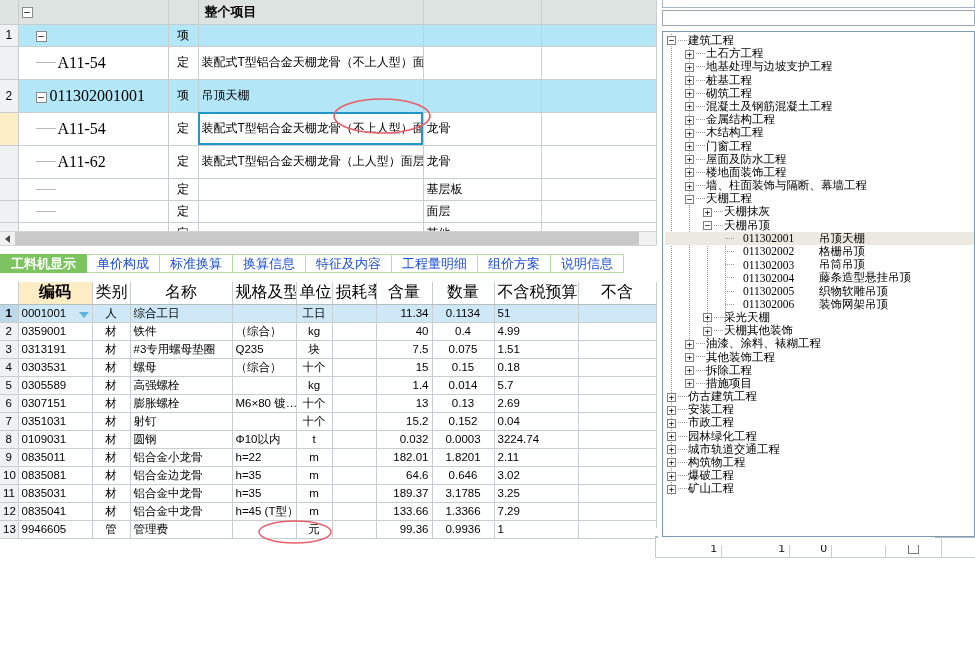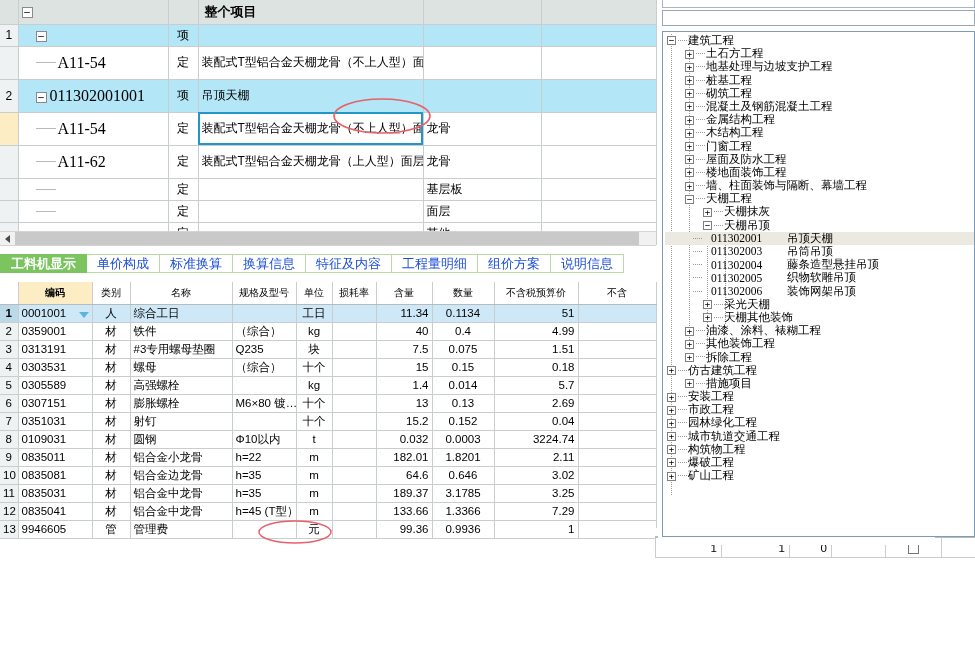--- a/index.html
+++ b/index.html
@@ -96,33 +96,33 @@
   
   #lower-grid { position: absolute; left: 0; top: 282px; width: 656px; }
   table.grid2 { border-collapse: collapse; table-layout: fixed; width: 656px; }
   table.grid2 td, table.grid2 th {
     border-right: 1px solid #c8cdd0; border-bottom: 1px solid #c8cdd0;
     font-size: 11.5px; color:#000; height: 18px; padding: 0 3px;
     white-space: nowrap; overflow: hidden;
   }
   table.grid2 thead td {
     background: #ffffff; text-align: center; font-weight: normal;
-    height: 22px; border-bottom: 1px solid #b4bcbe; font-size: 10px;
+    height: 22px; border-bottom: 1px solid #b4bcbe; font-size: 16px;
   }
   table.grid2 thead td.code-hdr { background: #fdedc4; font-weight: bold; }
   .g2-num { width: 18px; background:#eef2f2; text-align:center; font-size: 11px; }
   .g2-code { width: 74px; }
   .g2-kind { width: 38px; text-align: center; }
   .g2-name { width: 102px; }
   .g2-spec { width: 64px; }
   .g2-unit { width: 36px; text-align: center; }
   .g2-loss { width: 44px; text-align: right; }
   .g2-cont { width: 56px; text-align: right; }
   .g2-qty  { width: 62px; text-align: center; }
-  .g2-pric { width: 84px; text-align: right; }
+  .g2-pric { width: 84px; text-align: left; }
   .g2-tail { width: 78px; }
   tr.row-sel td { background: #cfe8f7; }
   tr.row-sel td.g2-num { background:#bcd9ea; font-weight:bold; }
   .dropdown-caret {
     float: right; width: 0; height: 0; margin-top: 5px;
     border-left: 5px solid transparent; border-right: 5px solid transparent;
     border-top: 6px solid #59b6da;
   }
 
   
@@ -170,21 +170,21 @@
     display:inline-block; width: 9px; height: 9px; line-height: 7px;
     border: 1px solid #808080; background:#fff; text-align:center;
     font-size: 9px; color:#000; vertical-align: middle; margin-right: 2px;
     font-family: "DejaVu Sans Mono", monospace;
   }
   .tn .tdot { display:inline-block; width: 8px; vertical-align:middle; }
   .tn .tlbl { vertical-align: middle; font-family: "Liberation Sans", sans-serif; }
   .tn.lvl0 { padding-left: 2px; }
   .tn.lvl1 { padding-left: 20px; }
   .tn.lvl2 { padding-left: 38px; }
-  .tn.lvl3 { padding-left: 28px; }
+  .tn.lvl3 { padding-left: 60px; }
   .tn.leafsel { background: #ebe9e0; }
   .tn .tcode { display:inline-block; width: 76px; vertical-align: middle;
                font-family: "Liberation Serif", serif; font-size: 11.5px; }
   .guide {
     position:absolute; width: 1px; top: 0; bottom: 0;
     background-image: linear-gradient(to bottom, #999 50%, transparent 50%);
     background-size: 1px 2px;
   }
   .dash-h {
     display:inline-block; width: 9px; height: 1px; vertical-align: middle;
@@ -549,31 +549,32 @@
           <div class="tn lvl1"><span class="tbox">+</span><span class="dash-h"></span><span class="tlbl">金属结构工程</span></div>
           <div class="tn lvl1"><span class="tbox">+</span><span class="dash-h"></span><span class="tlbl">木结构工程</span></div>
           <div class="tn lvl1"><span class="tbox">+</span><span class="dash-h"></span><span class="tlbl">门窗工程</span></div>
           <div class="tn lvl1"><span class="tbox">+</span><span class="dash-h"></span><span class="tlbl">屋面及防水工程</span></div>
           <div class="tn lvl1"><span class="tbox">+</span><span class="dash-h"></span><span class="tlbl">楼地面装饰工程</span></div>
           <div class="tn lvl1"><span class="tbox">+</span><span class="dash-h"></span><span class="tlbl">墙、柱面装饰与隔断、幕墙工程</span></div>
           <div class="tn lvl1"><span class="tbox">−</span><span class="dash-h"></span><span class="tlbl">天棚工程</span></div>
           <div class="tn lvl2"><span class="tbox">+</span><span class="dash-h"></span><span class="tlbl">天棚抹灰</span></div>
           <div class="tn lvl2"><span class="tbox">−</span><span class="dash-h"></span><span class="tlbl">天棚吊顶</span></div>
           <div class="tn lvl3 leafsel"><span class="dash-h"></span><span class="tdot"></span><span class="tcode">011302001</span><span class="tlbl">吊顶天棚</span></div>
+          <div class="tn lvl3"><span class="dash-h"></span><span class="tdot"></span><span class="tcode">011302002</span><span class="tlbl">格栅吊顶</span></div>
           <div class="tn lvl3"><span class="dash-h"></span><span class="tdot"></span><span class="tcode">011302003</span><span class="tlbl">吊筒吊顶</span></div>
           <div class="tn lvl3"><span class="dash-h"></span><span class="tdot"></span><span class="tcode">011302004</span><span class="tlbl">藤条造型悬挂吊顶</span></div>
           <div class="tn lvl3"><span class="dash-h"></span><span class="tdot"></span><span class="tcode">011302005</span><span class="tlbl">织物软雕吊顶</span></div>
           <div class="tn lvl3"><span class="dash-h"></span><span class="tdot"></span><span class="tcode">011302006</span><span class="tlbl">装饰网架吊顶</span></div>
           <div class="tn lvl2"><span class="tbox">+</span><span class="dash-h"></span><span class="tlbl">采光天棚</span></div>
           <div class="tn lvl2"><span class="tbox">+</span><span class="dash-h"></span><span class="tlbl">天棚其他装饰</span></div>
           <div class="tn lvl1"><span class="tbox">+</span><span class="dash-h"></span><span class="tlbl">油漆、涂料、裱糊工程</span></div>
           <div class="tn lvl1"><span class="tbox">+</span><span class="dash-h"></span><span class="tlbl">其他装饰工程</span></div>
           <div class="tn lvl1"><span class="tbox">+</span><span class="dash-h"></span><span class="tlbl">拆除工程</span></div>
+          <div class="tn lvl1"><span class="tbox">+</span><span class="dash-h"></span><span class="tlbl">措施项目</span></div>
           <div class="tn lvl0"><span class="tbox">+</span><span class="dash-h"></span><span class="tlbl">仿古建筑工程</span></div>
-          <div class="tn lvl1"><span class="tbox">+</span><span class="dash-h"></span><span class="tlbl">措施项目</span></div>
           <div class="tn lvl0"><span class="tbox">+</span><span class="dash-h"></span><span class="tlbl">安装工程</span></div>
           <div class="tn lvl0"><span class="tbox">+</span><span class="dash-h"></span><span class="tlbl">市政工程</span></div>
           <div class="tn lvl0"><span class="tbox">+</span><span class="dash-h"></span><span class="tlbl">园林绿化工程</span></div>
           <div class="tn lvl0"><span class="tbox">+</span><span class="dash-h"></span><span class="tlbl">城市轨道交通工程</span></div>
           <div class="tn lvl0"><span class="tbox">+</span><span class="dash-h"></span><span class="tlbl">构筑物工程</span></div>
           <div class="tn lvl0"><span class="tbox">+</span><span class="dash-h"></span><span class="tlbl">爆破工程</span></div>
           <div class="tn lvl0"><span class="tbox">+</span><span class="dash-h"></span><span class="tlbl">矿山工程</span></div>
         </div>
     </div>
   </div>

